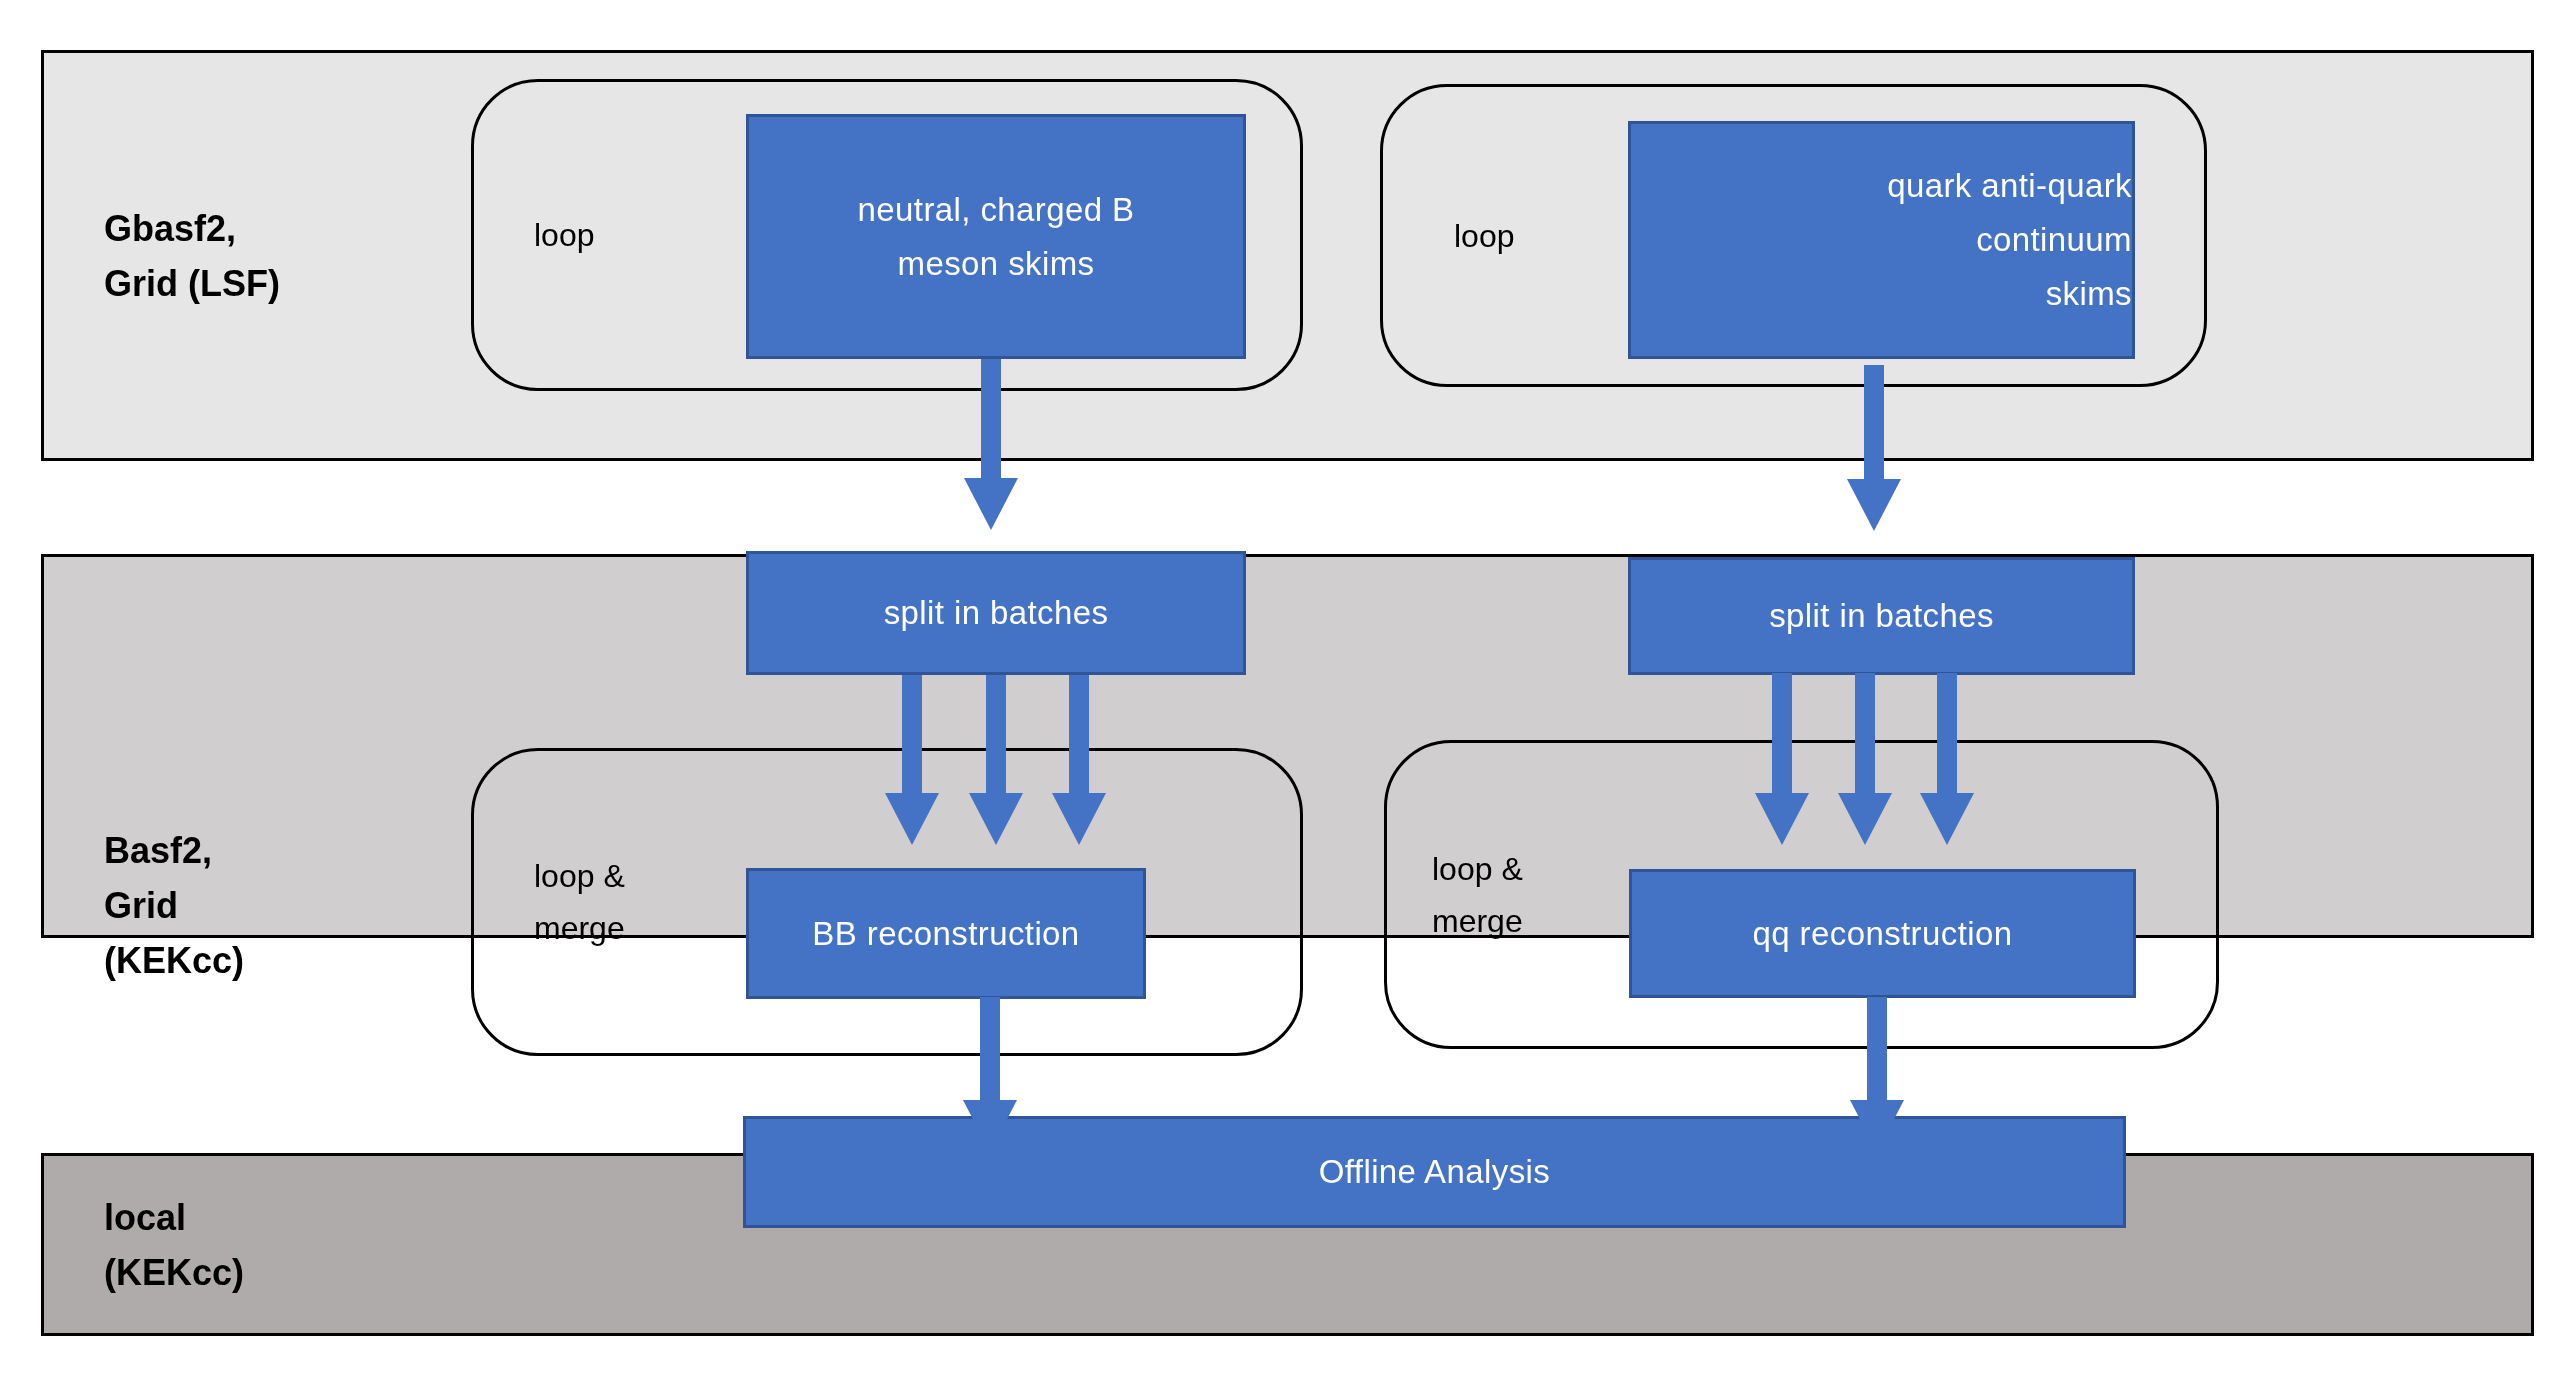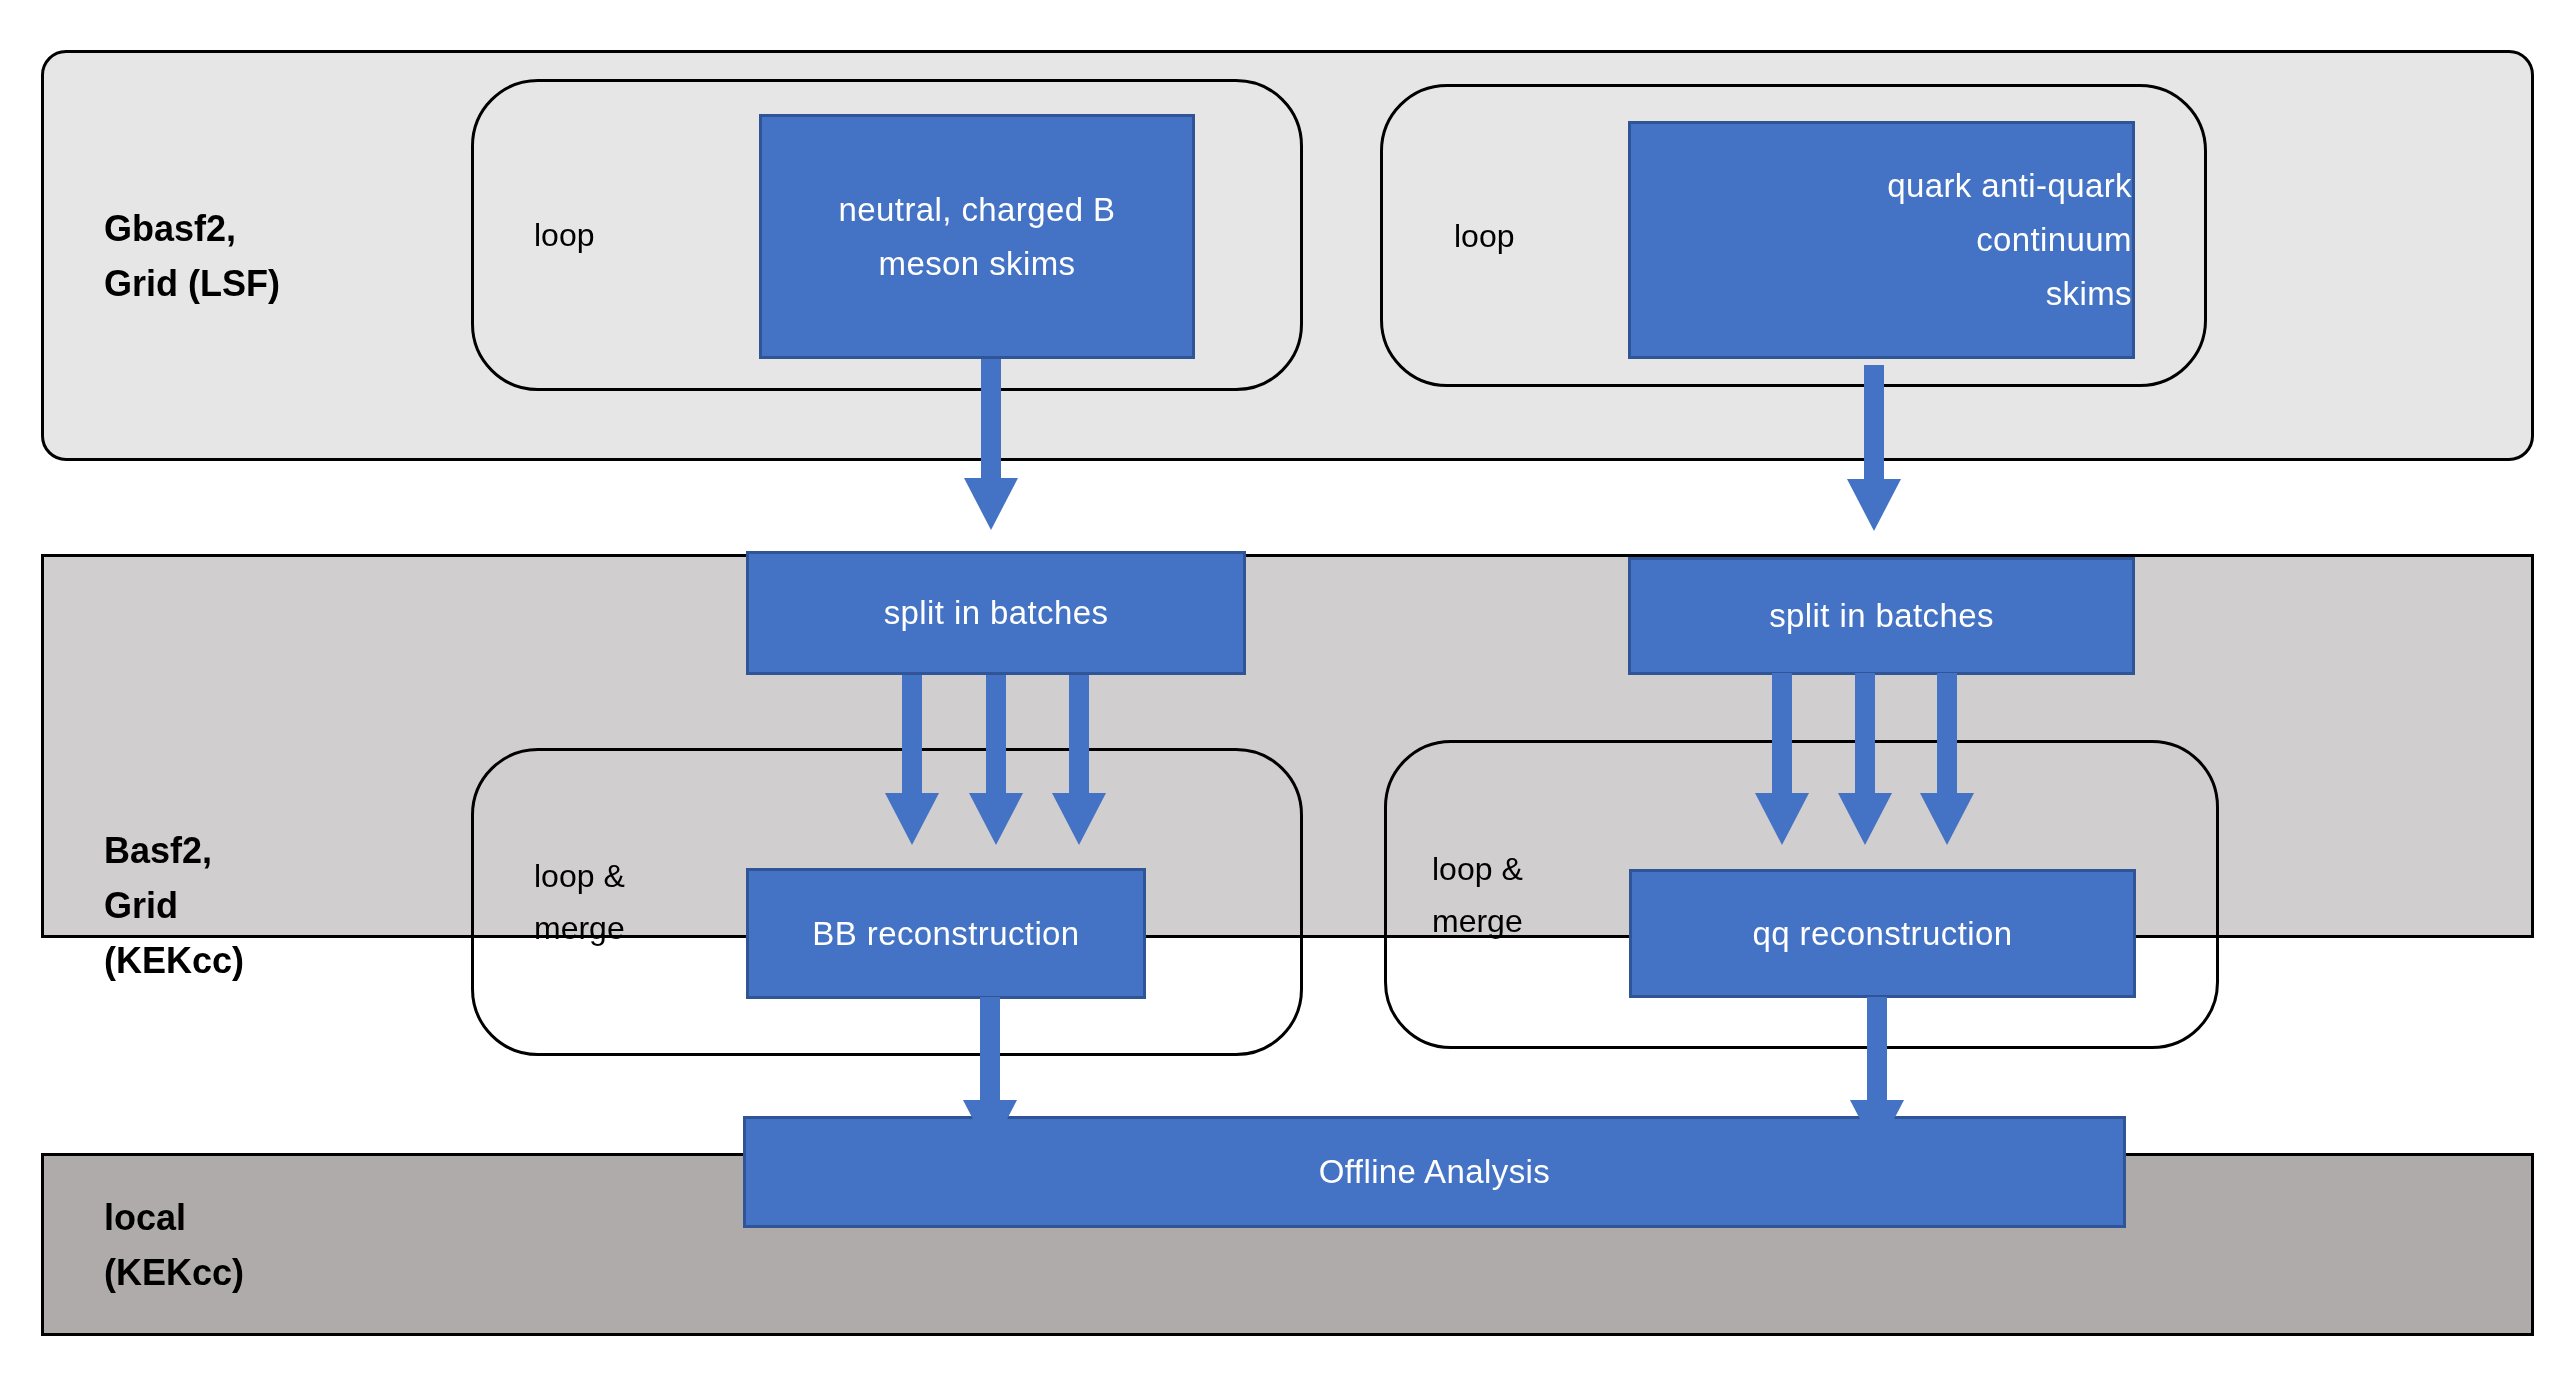--- a/index.html
+++ b/index.html
@@ -6,21 +6,21 @@
     --band1-bg:#E7E6E6; --band2-bg:#D0CECE; --band3-bg:#AFABAB;
     --band-border:#000000; --group-border:#000000;
     --box-fill:#4472C4; --box-border:#2F5597; --box-text:#FFFFFF;
     --arrow:#4472C4; --label-text:#000000; --page-bg:#FFFFFF;
   }
   html,body{margin:0;padding:0;}
   body{background:var(--page-bg);font-family:"Liberation Sans",sans-serif;}
   #canvas{position:relative;width:2576px;height:1385px;background:var(--page-bg);overflow:hidden;}
 
   .band{position:absolute;left:41px;width:2493px;border:3.7px solid var(--band-border);box-sizing:border-box;}
-  .band1{top:50px;height:411px;background:var(--band1-bg);border-radius:25px;}
+  .band1{top:50px;height:411px;background:var(--band1-bg);}
   .band2{top:554px;height:384px;background:var(--band2-bg);}
   .band3{top:1153px;height:183px;background:var(--band3-bg);}
 
   .band-label{position:absolute;left:60px;color:var(--label-text);
     font-size:36px;line-height:55px;font-weight:bold;white-space:nowrap;}
   .vcenter{top:50%;transform:translateY(-50%);}
   .band-label span{display:block;}
 
   .group{position:absolute;border:3px solid var(--group-border);border-radius:67px;
     box-sizing:border-box;background:transparent;}
@@ -32,21 +32,21 @@
   .group-label{position:absolute;color:var(--label-text);font-size:32px;line-height:52px;
     font-weight:400;white-space:nowrap;}
   .group-label span{display:block;}
 
   .bluebox{position:absolute;background:var(--box-fill);border:3px solid var(--box-border);
     box-sizing:border-box;display:flex;flex-direction:column;align-items:center;justify-content:center;
     color:var(--box-text);font-size:33px;line-height:54px;font-weight:400;letter-spacing:0.4px;
     text-align:center;}
   .bluebox span{display:block;}
 
-  .skimL{left:285px;top:32px;width:436px;height:245px;}
+  .skimL{left:272px;top:32px;width:500px;height:245px;}
   .skimR{left:245px;top:34px;width:507px;height:238px;align-items:flex-end;}
   .reconL{left:272px;top:117px;width:400px;height:131px;}
   .reconR{left:242px;top:126px;width:507px;height:129px;text-align:right;}
   .splitL{left:746px;top:551px;width:500px;height:124px;}
   .splitR{left:1628px;top:557px;width:507px;height:118px;}
   .offline{left:743px;top:1116px;width:1383px;height:112px;}
 
   .arrow{position:absolute;width:54px;display:flex;flex-direction:column;align-items:center;z-index:5;}
   .arrow .shaft{width:19.4px;flex:1 1 auto;background:var(--arrow);}
   .arrow .head{width:0;height:0;flex:0 0 auto;

